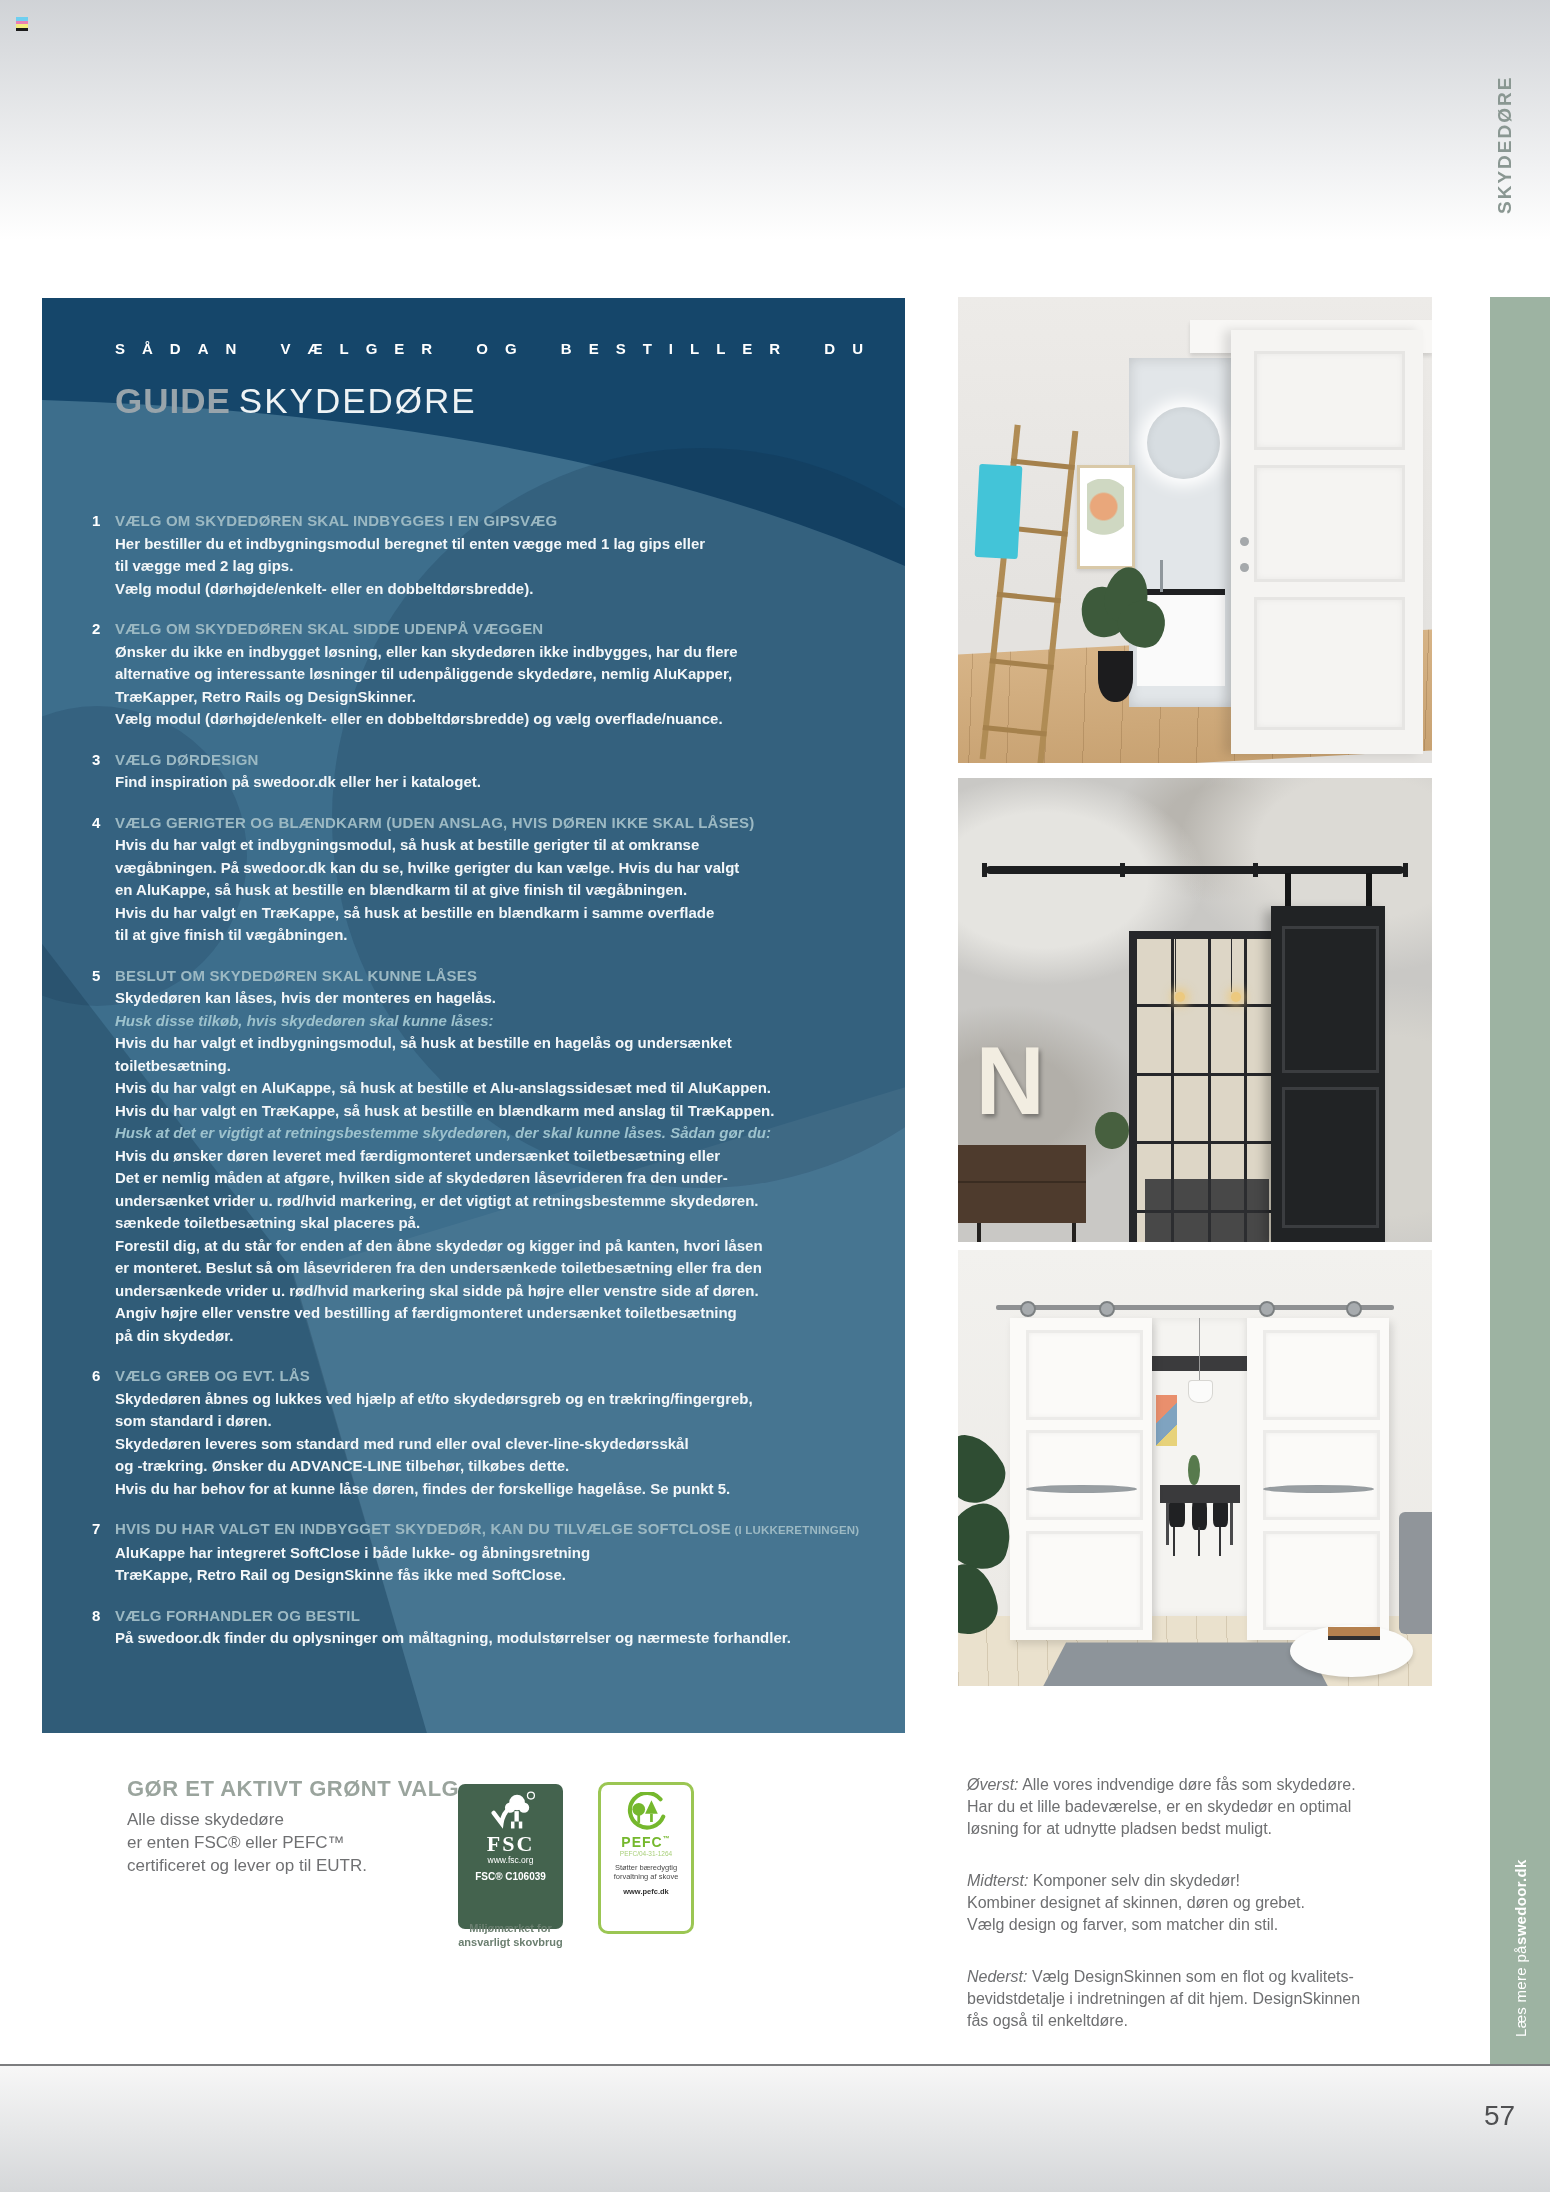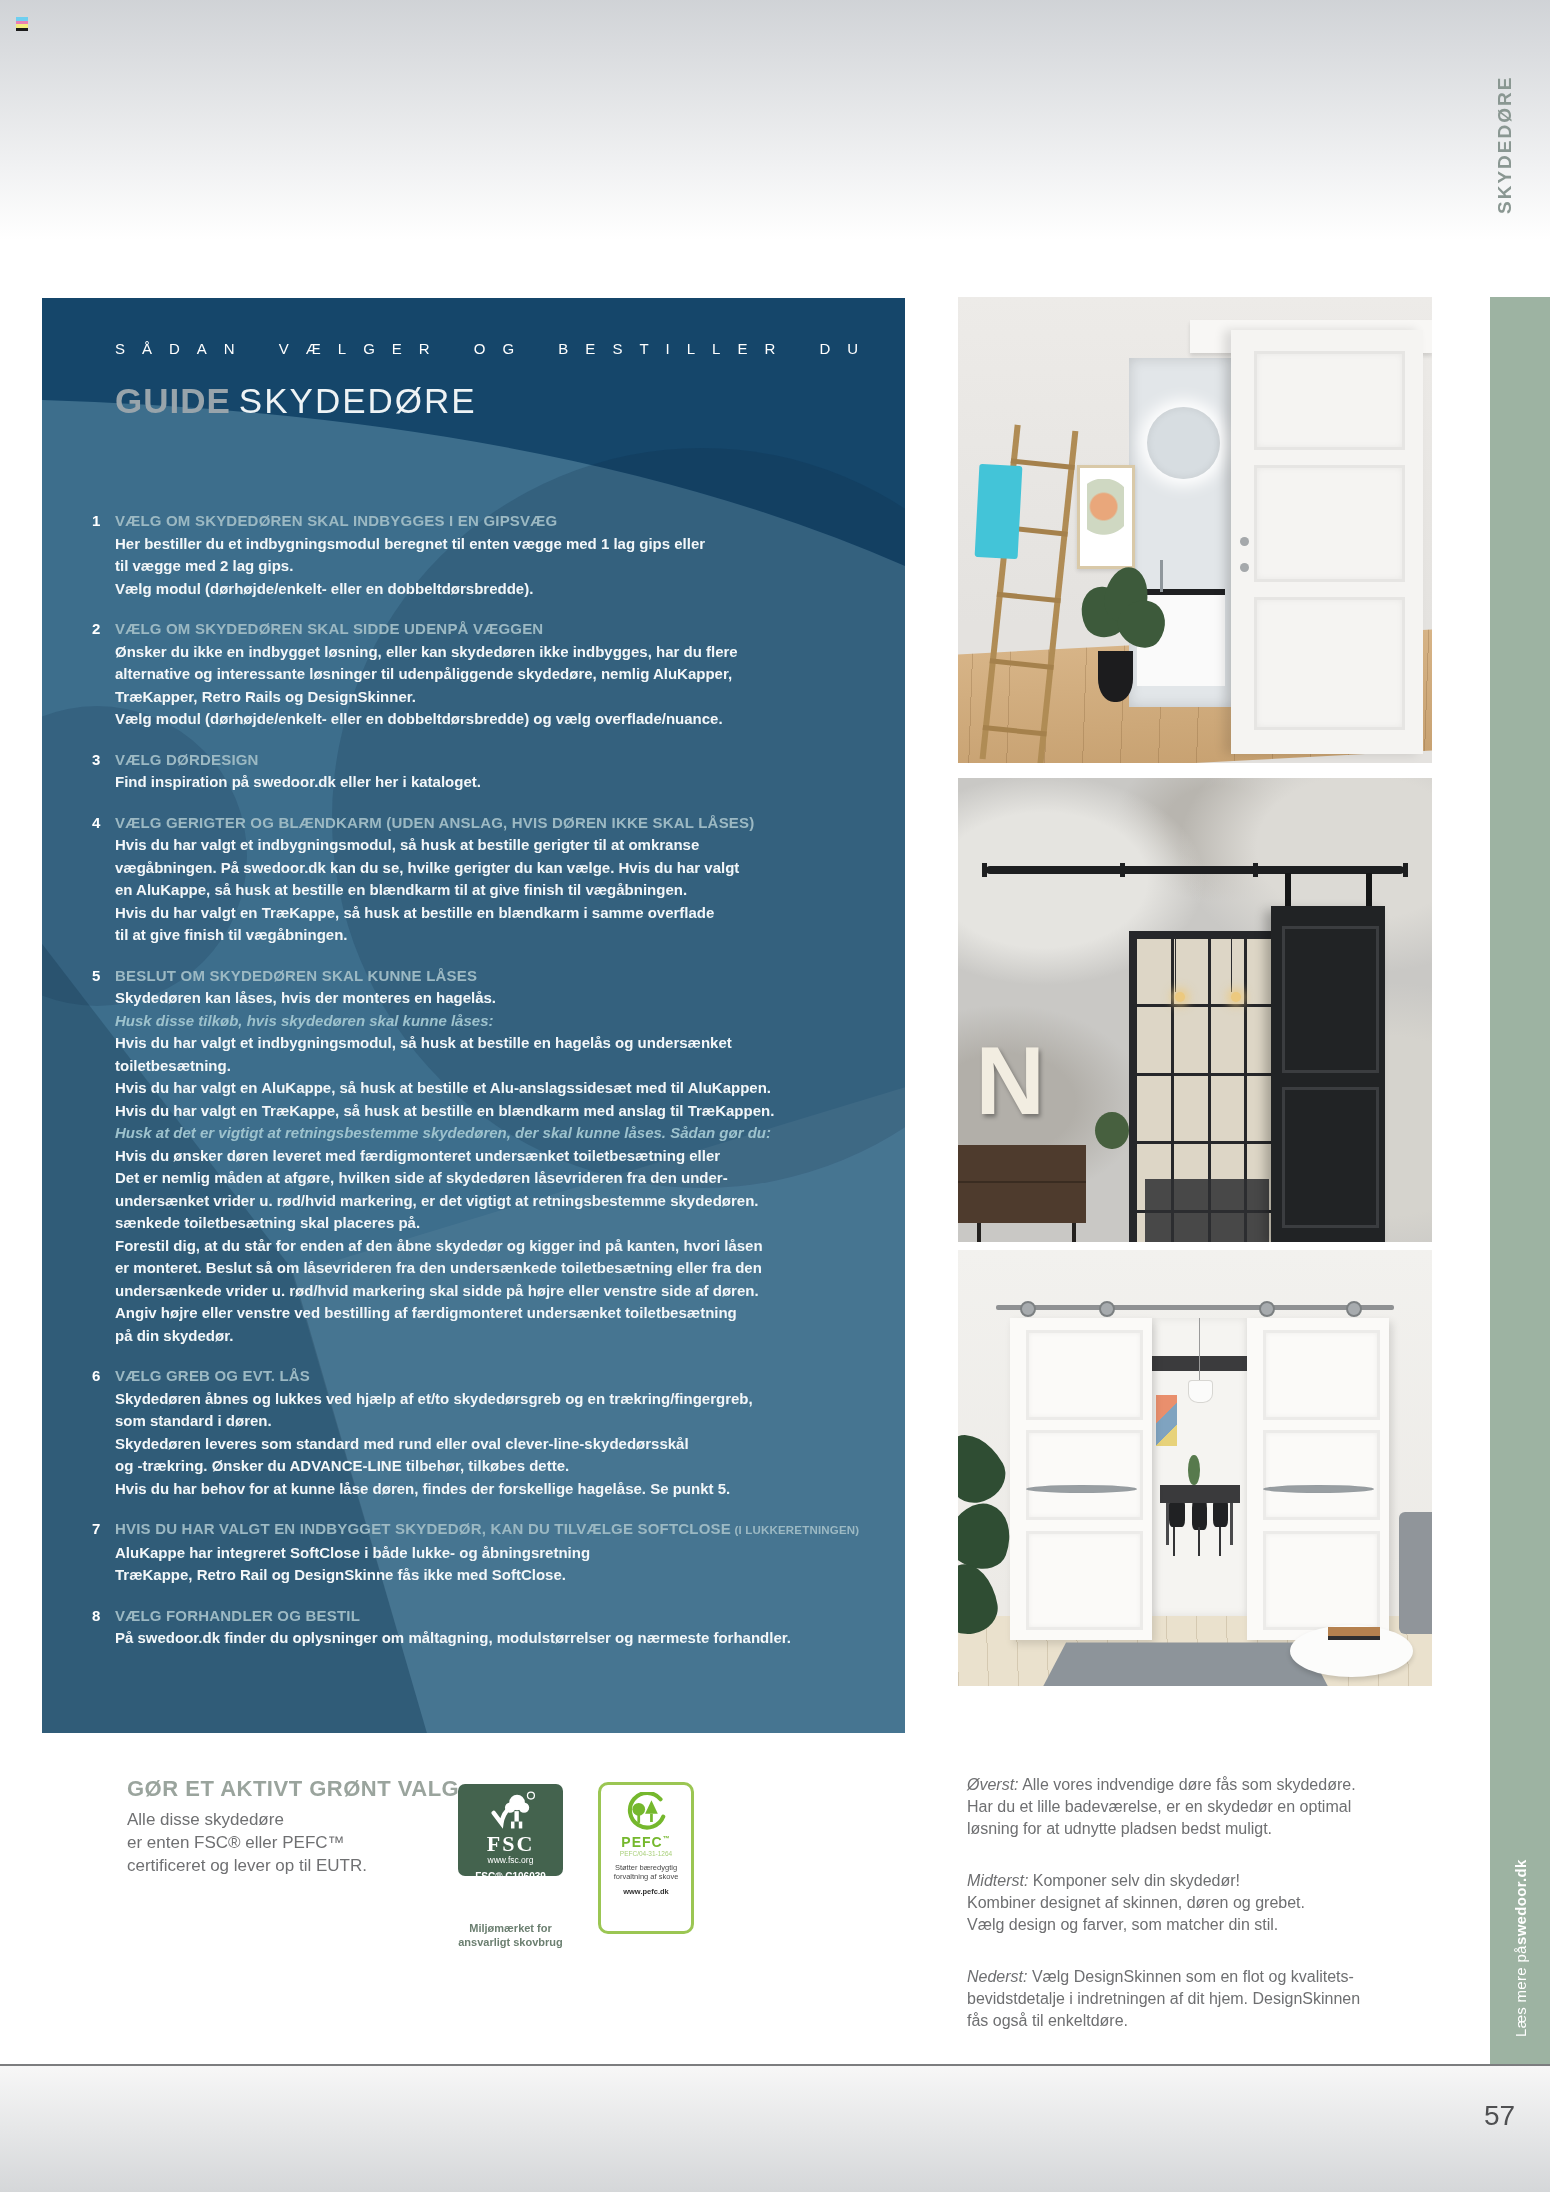--- a/index.html
+++ b/index.html
@@ -31,21 +31,21 @@
   .deco-circle-a{left:290px;top:150px;width:740px;height:740px;border-radius:50%;
                  background:rgba(10,40,66,.18);}
   .deco-circle-b{left:-95px;top:408px;width:300px;height:300px;border-radius:50%;
                  background:rgba(10,40,66,.16);}
   .deco-leg{left:0;top:0;width:100%;height:100%;background:rgba(8,36,60,.24);
             clip-path:polygon(0 45%,29% 67.7%,44.6% 100%,0 100%);}
   .deco-leg-light{left:0;top:0;width:100%;height:100%;background:rgba(255,255,255,.05);
             clip-path:polygon(29% 68%,44.6% 100%,100% 100%,100% 55%);}
   .navy-svg{position:absolute;left:0;top:0;}
   .panel-content{position:absolute;inset:0;z-index:2;}
-  .kicker{position:absolute;left:73px;top:42px;color:#ffffff;font-size:15px;font-weight:400;
+  .kicker{position:absolute;left:73px;top:42px;color:#ffffff;font-size:15px;font-weight:700;
           letter-spacing:17px;word-spacing:6px;white-space:nowrap;}
   .ptitle{position:absolute;left:73px;top:80px;white-space:nowrap;font-size:35px;line-height:46px;}
   .ptitle .g{color:#98a4ab;font-weight:800;letter-spacing:1px;}
   .ptitle .s{color:#eef3f5;font-weight:300;letter-spacing:2px;margin-left:8px;}
   #steps{position:absolute;left:0;top:212px;right:0;}
   .step{position:relative;padding-left:73px;padding-right:26px;margin-bottom:18px;}
   .step .num{position:absolute;left:50px;top:0;color:#ffffff;font-weight:700;font-size:15px;
              line-height:22.5px;}
   .step-heading{color:#9cb9c3;font-weight:700;font-size:15px;line-height:22.5px;
                 letter-spacing:.2px;white-space:nowrap;}
@@ -157,21 +157,21 @@
   .p3-armchair{left:93%;top:60%;width:7%;height:28%;background:#90959a;border-radius:6px 0 0 6px;}
   .p3-leaf{background:#2f4d33;border-radius:50% 50% 50% 50%/65% 65% 35% 35%;}
   .f1{left:-3%;top:42%;width:12%;height:16%;transform:rotate(-30deg);}
   .f2{left:-2%;top:58%;width:13%;height:15%;transform:rotate(20deg);}
   .f3{left:-4%;top:72%;width:12%;height:16%;transform:rotate(-10deg);}
   
   .green-title{position:absolute;left:127px;top:1776px;font-size:22px;font-weight:800;
                letter-spacing:.5px;color:#9aa49d;}
   #green-lines{position:absolute;left:127px;top:1808px;}
   .gline{font-size:17px;color:#6f7072;line-height:23px;}
-  .fsc-box{position:absolute;left:458px;top:1784px;width:105px;height:92px;background:#44634e;
+  .fsc-box{position:absolute;left:458px;top:1784px;width:105px;height:145px;background:#44634e;
            border-radius:7px;text-align:center;color:#ffffff;}
   .fsc-svg{display:block;margin:6px auto 0;}
   .fsc-word{font-family:"Liberation Serif",serif;font-weight:700;font-size:22px;letter-spacing:2px;line-height:20px;}
   .fsc-url{font-size:8.5px;line-height:12px;}
   .fsc-lic{font-size:10px;font-weight:700;line-height:16px;margin-top:3px;}
   .fsc-caption{position:absolute;left:438px;top:1921px;width:145px;text-align:center;
                font-size:11px;font-weight:700;color:#6b7f70;line-height:14px;white-space:pre-line;}
   .pefc-box{position:absolute;left:598px;top:1782px;width:90px;height:146px;background:#ffffff;
             border:3px solid #9bc653;border-radius:10px;text-align:center;}
   .pefc-svg{display:block;margin:7px auto 0;}

